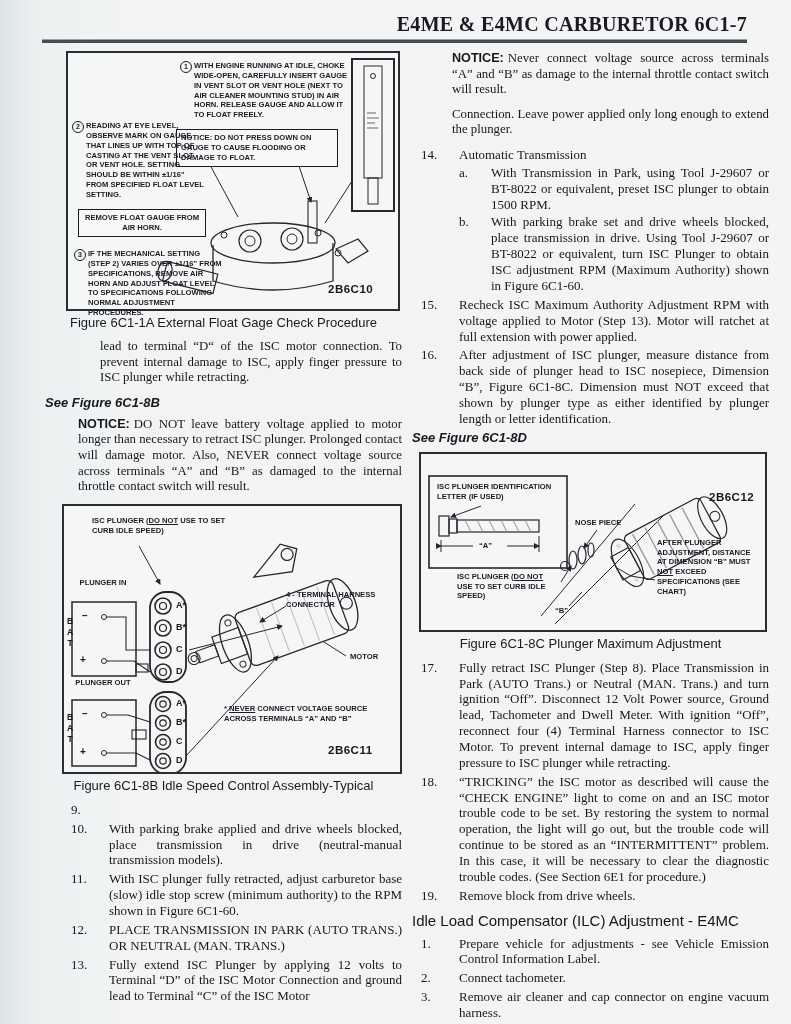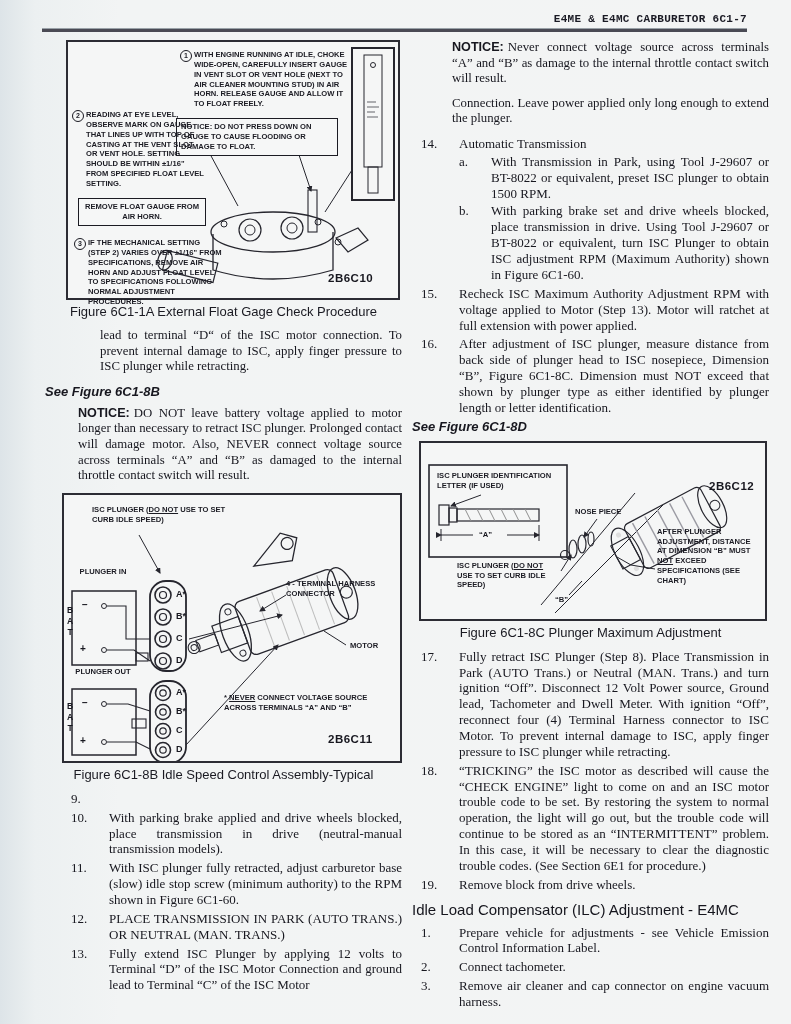--- a/index.html
+++ b/index.html
@@ -2,21 +2,21 @@
 <html><head>
 <meta charset="utf-8">
 <style>
   html,body{margin:0;padding:0;}
   .page{
     position:relative;width:791px;height:1024px;overflow:hidden;
     background:linear-gradient(90deg,#dde4e8 0px,#ecf0f1 35px,#f2f4f4 120px,#f3f4f4 100%);
     color:#17171f;font-family:"Liberation Serif",serif;
   }
   .hdr{padding:13px 44px 0 42px;}
-  .hdr-title{font-family:Liberation Mono, monospace;font-weight:bold;font-size:11px;
+  .hdr-title{font-family:Liberation Serif, serif;font-weight:bold;font-size:20px;
     letter-spacing:.3px;text-align:right;color:#1a1a24;}
   .hdr-rule{height:3px;background:#4a4a54;margin-top:3px;border-top:1px solid #9aa2a8;}
   .cols{display:flex;gap:10px;padding:8px 22px 0 45px;}
   .colL{width:357px;flex:none;}
   .colR{width:357px;flex:none;}
   p.body{font-size:12.8px;line-height:1.22;text-align:justify;margin:0 0 9px 0;}
   .colL p.body{padding-left:55px;}
   .colR p.body{padding-left:40px;}
   .seefig{font-family:"Liberation Sans",sans-serif;font-style:italic;font-weight:bold;
     font-size:13px;margin:2px 0 7px 0;}

